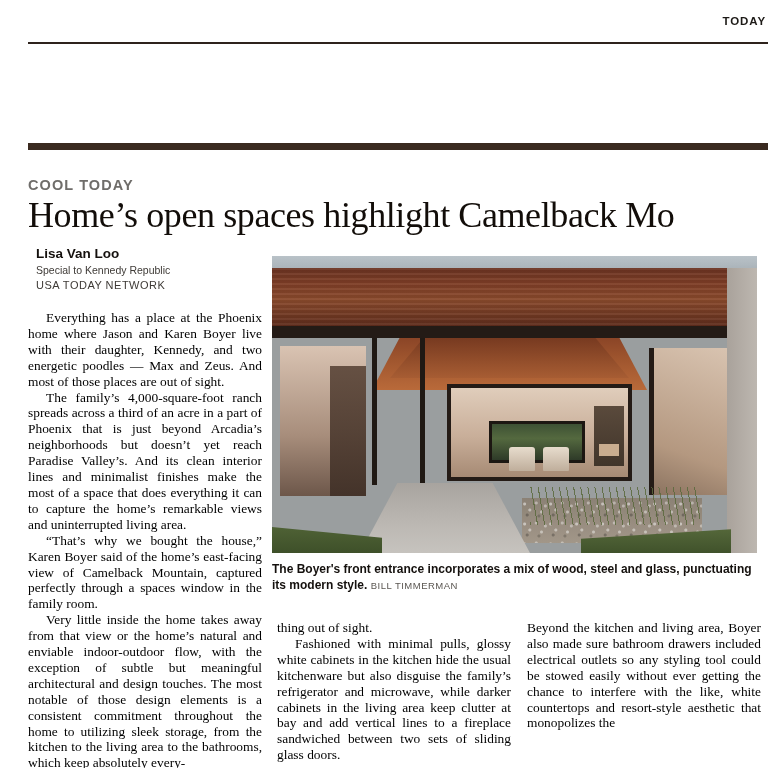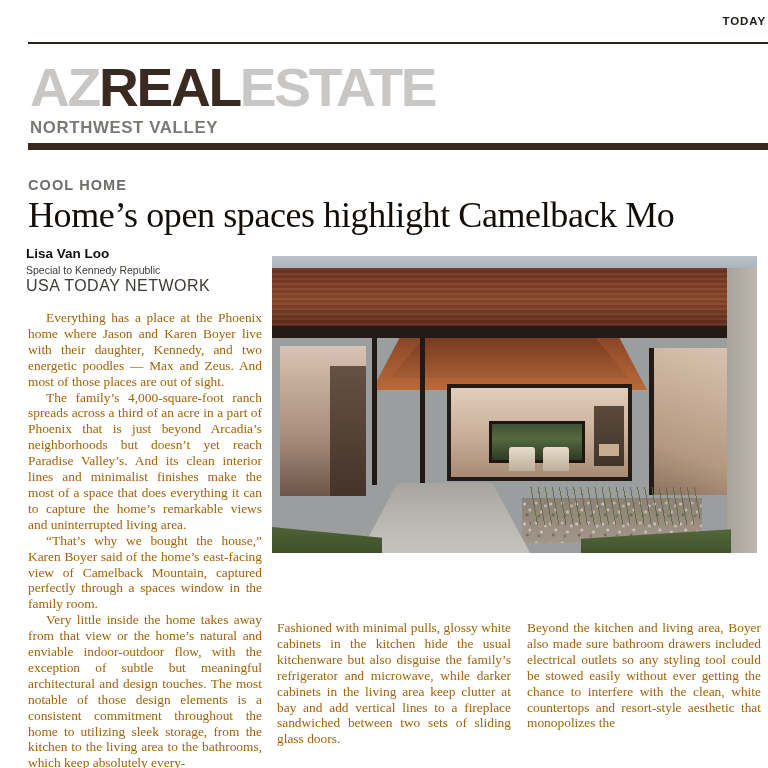--- a/index.html
+++ b/index.html
@@ -119,41 +119,41 @@
     line-height: 42px;
     letter-spacing: -0.4px;
     color: #120d09;
     white-space: nowrap;
     margin: 0;
   }
 
   
   .byline {
     position: absolute;
-    left: 26px;
+    left: 36px;
     top: 245px;
     width: 235px;
   }
   .byline-name {
     font-family: "Liberation Sans", sans-serif;
     font-weight: bold;
     font-size: 13.5px;
     color: #14100d;
     line-height: 17px;
   }
   .byline-role {
     font-family: "Liberation Sans", sans-serif;
     font-size: 10.5px;
     color: #3e3a36;
     line-height: 15px;
     margin-top: 1px;
   }
   .byline-net {
     font-family: "Liberation Sans", sans-serif;
-    font-size: 16px;
+    font-size: 11px;
     letter-spacing: 0.5px;
     color: #3e3a36;
     line-height: 15px;
   }
 
   
   .photo-wrap {
     position: absolute;
     left: 272px;
     top: 256px;
@@ -317,21 +317,21 @@
     color: #5a5651;
   }
 
   
   .col {
     position: absolute;
     font-family: "Liberation Serif", serif;
     font-size: 13.4px;
     line-height: 15.9px;
     text-align: justify;
-    color: #a16207;
+    color: #000000;
     overflow: hidden;
   }
   .col p { margin: 0; text-indent: 1.35em; }
   .col p:first-child { text-indent: 1.35em; }
 
   .col-1 { left: 28px;  top: 310px; width: 234px; height: 458px; }
   .col-2 { left: 277px; top: 620px; width: 234px; height: 148px; }
   .col-3 { left: 527px; top: 620px; width: 234px; height: 148px; }
 
   .col-2 p:first-child, .col-3 p:first-child { text-indent: 0; }
@@ -339,27 +339,23 @@
 </head>
 <body>
 
 <div class="page">
 
   <div class="topbar">
     <div class="topbar-right">TODAY</div>
   </div>
   <div class="rule-thin"></div>
 
-  <div class="masthead">
-    <div class="logo"><span class="lg-gray">AZ</span><span class="lg-dark">REAL</span><span class="lg-gray">ESTATE</span></div>
-    <div class="logo-sub">NORTHWEST VALLEY</div>
-  </div>
   <div class="rule-thick"></div>
 
-  <div class="kicker">COOL HOME</div>
+  <div class="kicker">COOL TODAY</div>
   <h1 class="headline">Home’s open spaces highlight Camelback Mo</h1>
 
   <div class="byline">
     <div class="byline-name">Lisa Van Loo</div>
     <div class="byline-role">Special to Kennedy Republic</div>
     <div class="byline-net">USA TODAY NETWORK</div>
   </div>
 
   <div class="photo-wrap">
     <div class="photo">
@@ -394,29 +390,32 @@
       <div class="ph-gravel">
         <div class="ph-gravel-tex"></div>
       </div>
       <div class="ph-plants"></div>
       <div class="ph-walk"></div>
       <div class="ph-grass-l"></div>
       <div class="ph-grass-r"></div>
     </div>
   </div>
 
+  <div class="caption"><span>The Boyer's front entrance incorporates a mix of wood, steel and glass, punctuating its modern style.</span>
+    <span class="credit">BILL TIMMERMAN</span></div>
 
   <div class="col col-1">
     <p>Everything has a place at the Phoenix home where Jason and Karen Boyer live with their daughter, Kennedy, and two energetic poodles — Max and Zeus. And most of those places are out of sight.</p>
     <p>The family’s 4,000-square-foot ranch spreads across a third of an acre in a part of Phoenix that is just beyond Arcadia’s neighborhoods but doesn’t yet reach Paradise Valley’s. And its clean interior lines and minimalist finishes make the most of a space that does everything it can to capture the home’s remarkable views and uninterrupted living area.</p>
     <p>“That’s why we bought the house,” Karen Boyer said of the home’s east-facing view of Camelback Mountain, captured perfectly through a spaces window in the family room.</p>
     <p>Very little inside the home takes away from that view or the home’s natural and enviable indoor-outdoor flow, with the exception of subtle but meaningful architectural and design touches. The most notable of those design elements is a consistent commitment throughout the home to utilizing sleek storage, from the kitchen to the living area to the bathrooms, which keep absolutely every-</p>
   </div>
 
   <div class="col col-2">
+    <p>thing out of sight.</p>
     <p>Fashioned with minimal pulls, glossy white cabinets in the kitchen hide the usual kitchenware but also disguise the family’s refrigerator and microwave, while darker cabinets in the living area keep clutter at bay and add vertical lines to a fireplace sandwiched between two sets of sliding glass doors.</p>
   </div>
 
   <div class="col col-3">
-    <p>Beyond the kitchen and living area, Boyer also made sure bathroom drawers included electrical outlets so any styling tool could be stowed easily without ever getting the chance to interfere with the clean, white countertops and resort-style aesthetic that monopolizes the</p>
+    <p>Beyond the kitchen and living area, Boyer also made sure bathroom drawers included electrical outlets so any styling tool could be stowed easily without ever getting the chance to interfere with the like, white countertops and resort-style aesthetic that monopolizes the</p>
   </div>
 
 </div>
 
 </body></html>

